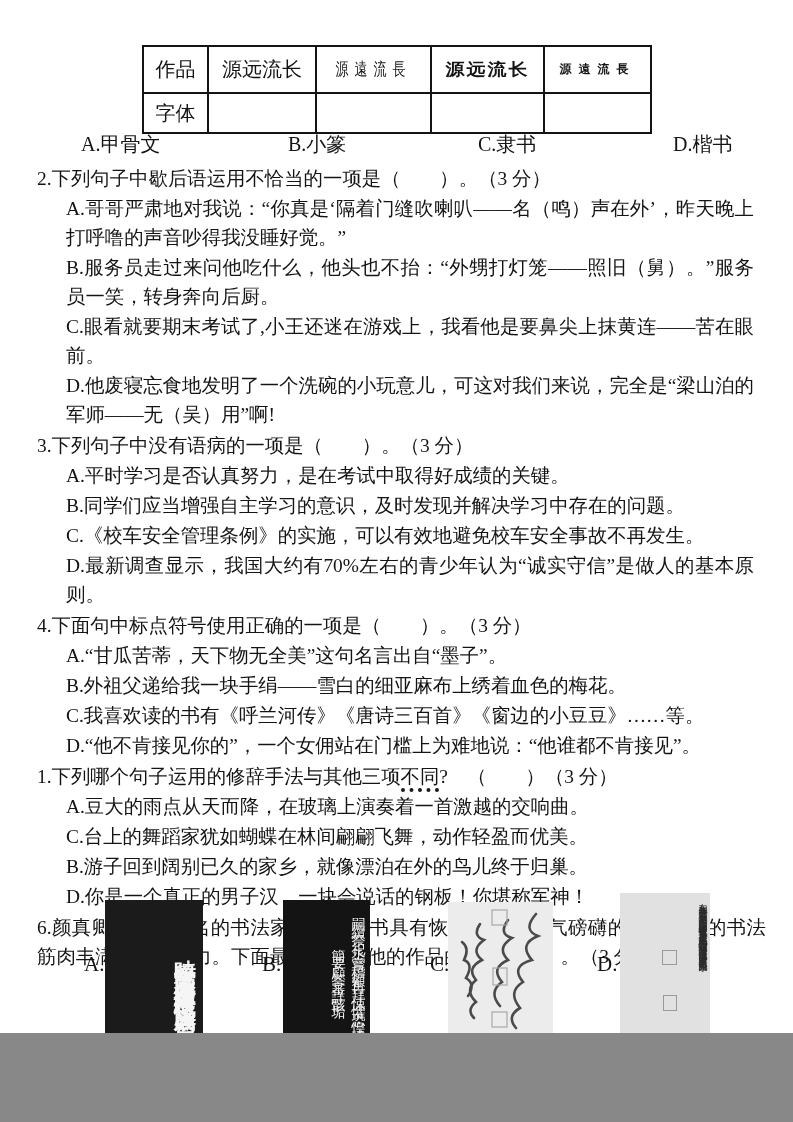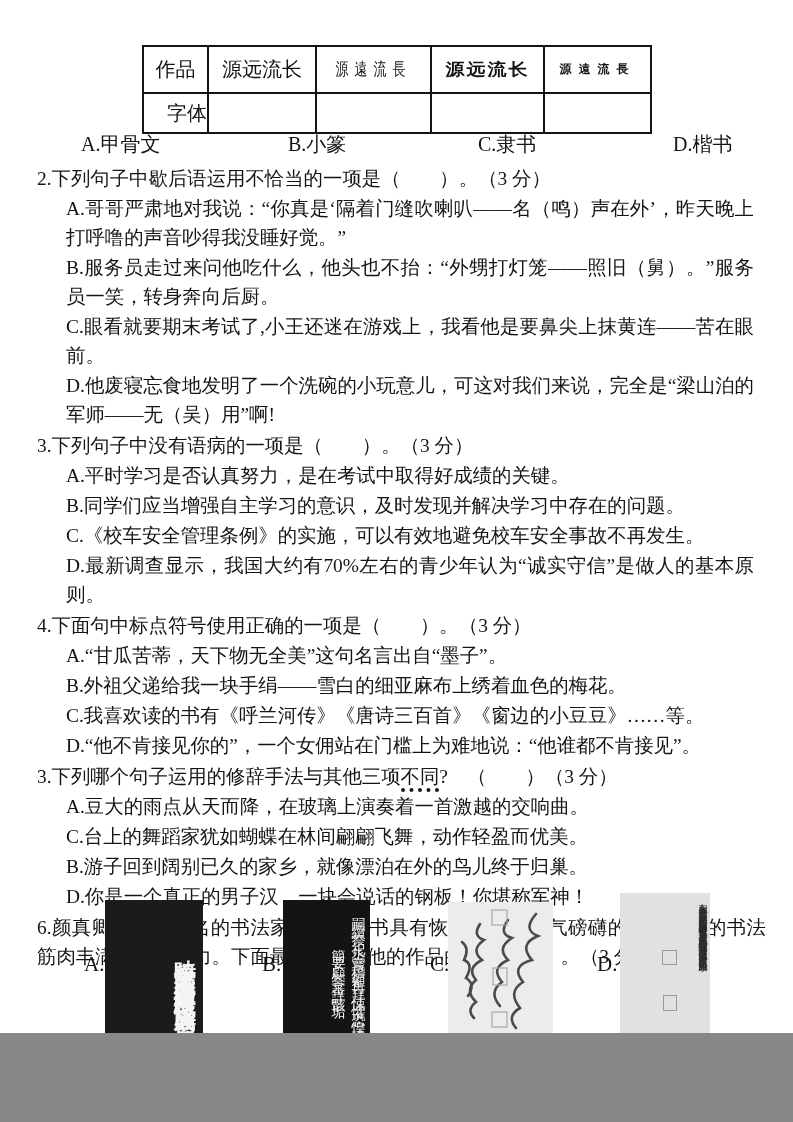--- a/index.html
+++ b/index.html
@@ -13,21 +13,21 @@
   
   .q1-table {
     position:absolute; left:142px; top:45px;
     border-collapse:collapse; table-layout:fixed;
   }
   .q1-table td {
     border:2px solid #141414; text-align:center; vertical-align:middle;
     padding:0; overflow:hidden;
   }
   .q1-table tr:first-child td { height:45px; }
-  .q1-table tr:last-child td { height:38px;text-align:right; }
+  .q1-table tr:last-child td { height:38px; }
   .cell-head { font-size:20px; }
   .s-kai { font-size:20px; }
   .s-seal { font-size:13px; letter-spacing:6px; font-weight:500; }
   .s-seal span { display:inline-block; transform:scaleY(1.35); }
   .s-li { font-size:19px; font-weight:700; letter-spacing:2px; }
   .s-li span { display:inline-block; transform:scaleY(0.88); }
   .s-oracle { font-size:12px; letter-spacing:7px; font-weight:600; }
   
   .q1-opt { position:absolute; top:131px; font-size:20px; white-space:nowrap; }
   
@@ -121,21 +121,21 @@
     <p class="opt">B.同学们应当增强自主学习的意识，及时发现并解决学习中存在的问题。</p>
     <p class="opt">C.《校车安全管理条例》的实施，可以有效地避免校车安全事故不再发生。</p>
     <p class="opt">D.最新调查显示，我国大约有70%左右的青少年认为“诚实守信”是做人的基本原则。</p>
 
     <p class="stem">4.下面句中标点符号使用正确的一项是（　　）。（3 分）</p>
     <p class="opt">A.“甘瓜苦蒂，天下物无全美”这句名言出自“墨子”。</p>
     <p class="opt">B.外祖父递给我一块手绢——雪白的细亚麻布上绣着血色的梅花。</p>
     <p class="opt">C.我喜欢读的书有《呼兰河传》《唐诗三百首》《窗边的小豆豆》……等。</p>
     <p class="opt">D.“他不肯接见你的”，一个女佣站在门槛上为难地说：“他谁都不肯接见”。</p>
 
-    <p class="stem"><span>3.下列哪个句子运用的修辞手法与其他三项</span><span class="emph">不同</span><span>?　（　　）（3 分）</span></p>
+    <p class="stem"><span>1.下列哪个句子运用的修辞手法与其他三项</span><span class="emph">不同</span><span>?　（　　）（3 分）</span></p>
     <p class="opt">A.豆大的雨点从天而降，在玻璃上演奏着一首激越的交响曲。</p>
     <p class="opt">C.台上的舞蹈家犹如蝴蝶在林间翩翩飞舞，动作轻盈而优美。</p>
     <p class="opt">B.游子回到阔别已久的家乡，就像漂泊在外的鸟儿终于归巢。</p>
     <p class="opt">D.你是一个真正的男子汉，一块会说话的钢板！你堪称军神！</p>
 
     <p class="stem">6.颜真卿是唐代著名的书法家，他的楷书具有恢宏雄壮、大气磅礴的特点，他的书法筋肉丰满，浑厚有力。下面最有可能是他的作品的是（　　）。（3 分）</p>
   </div>
 
   <span class="img-label" style="left:84px;top:952px">A.</span>
   <div class="callig callig-dark callig-a">時學業颜氏為優其後職位温氏為盛</div>

